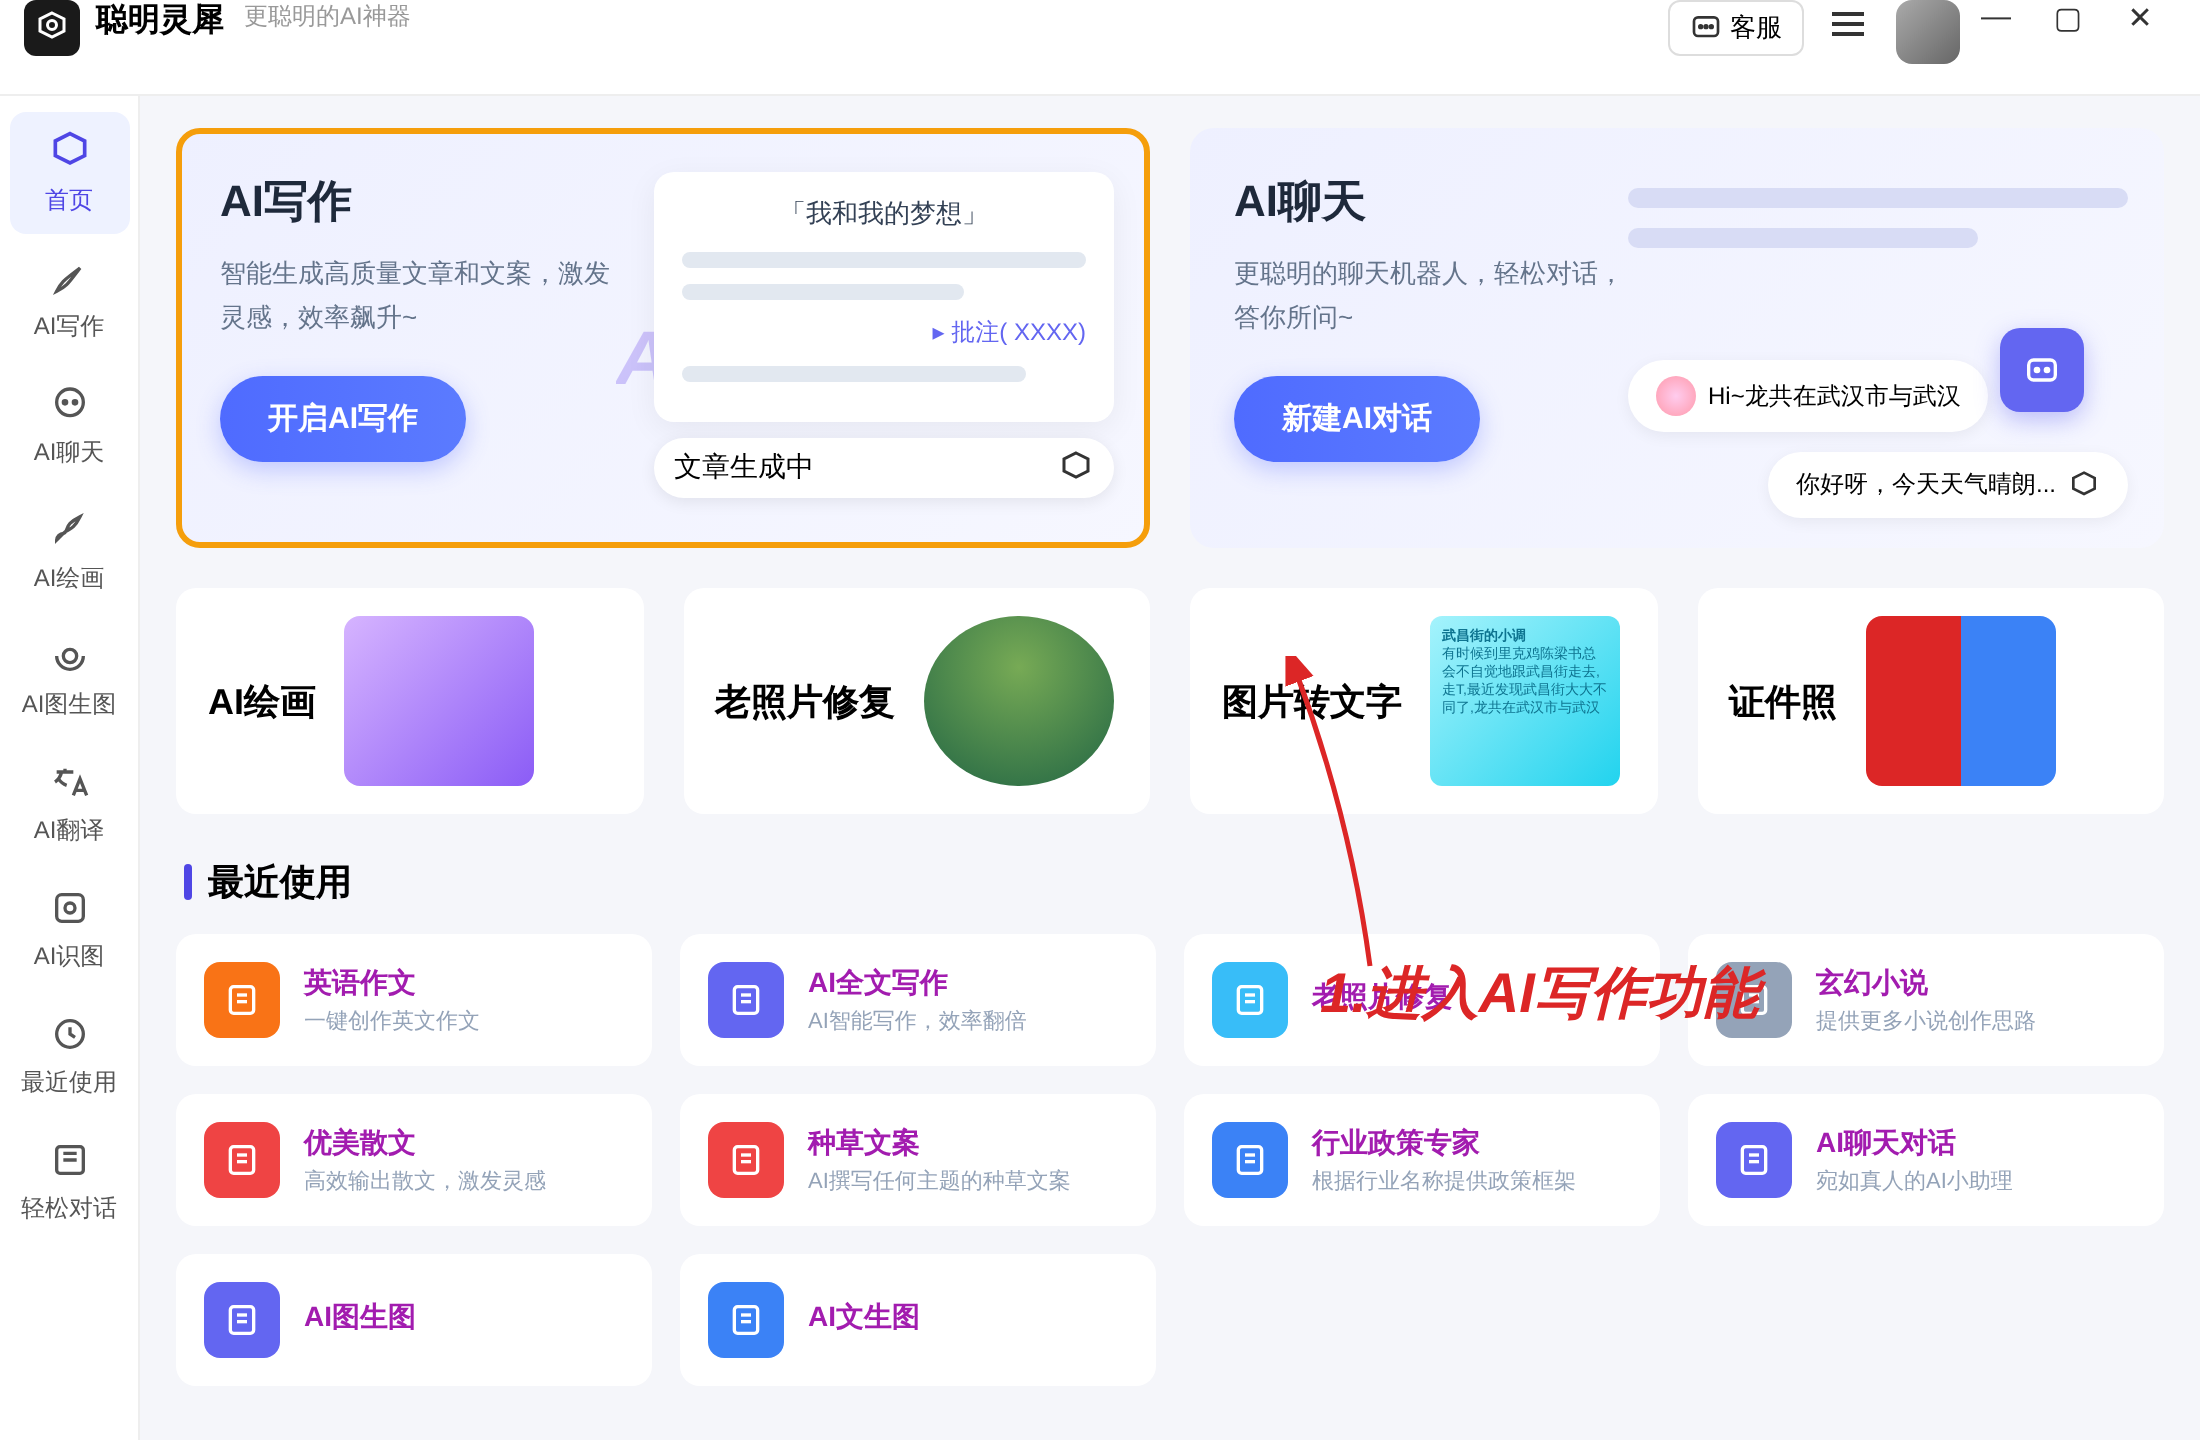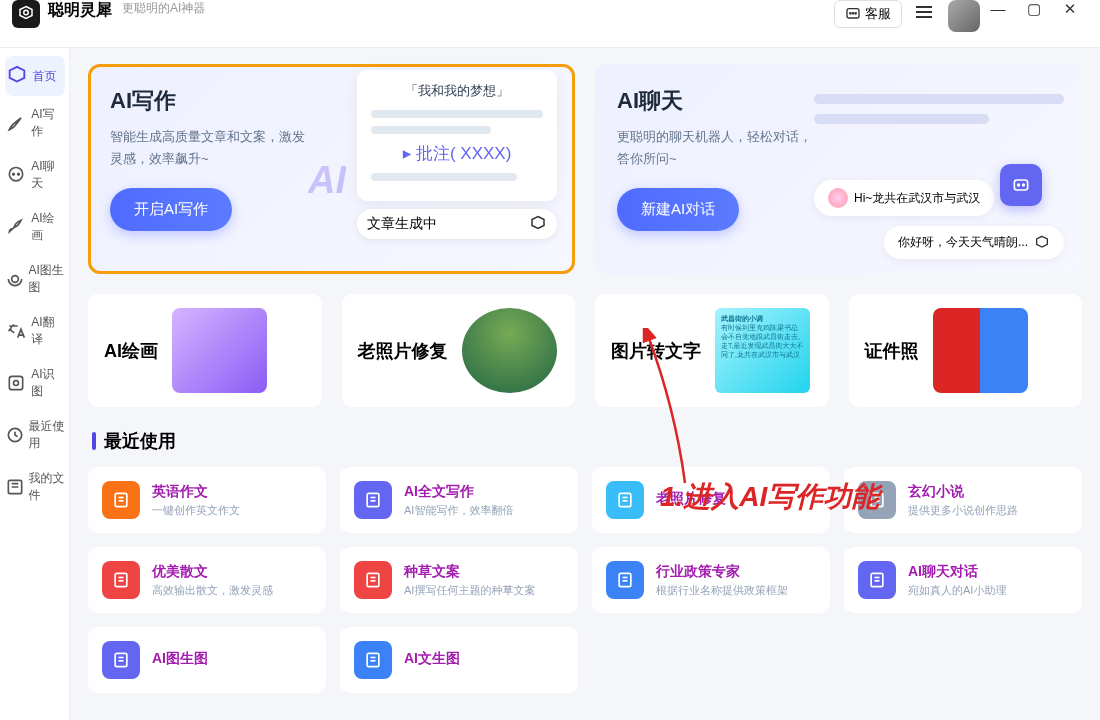--- a/index.html
+++ b/index.html
@@ -12,33 +12,33 @@
 .titlebar .subbrand { font-size: 12px; color: #999; margin-left: 10px; }
 .titlebar .spacer { flex: 1; }
 .titlebar .cs { display: flex; align-items: center; gap: 4px; border: 1px solid #ddd; border-radius: 6px; padding: 4px 10px; font-size: 13px; cursor: pointer; }
 .titlebar .hamburger { width: 24px; height: 24px; margin-left: 10px; cursor: pointer; }
 .titlebar .avatar { width: 32px; height: 32px; border-radius: 8px; background: linear-gradient(135deg,#aaa,#666); margin-left: 12px; cursor: pointer; }
 .titlebar .winbtn { width: 36px; text-align: center; font-size: 15px; color: #333; cursor: pointer; }
 
 
 .layout { display: flex; height: calc(100% - 48px); }
 .sidebar { width: 70px; background: #fff; border-right: 1px solid #eee; display: flex; flex-direction: column; align-items: center; padding-top: 8px; gap: 2px; }
-.side-item { width: 60px; padding: 8px 0; display: flex; flex-direction: row; align-items: center; gap: 4px; font-size: 12px; color: #555; border-radius: 8px; cursor: pointer; }
+.side-item { width: 60px; padding: 8px 0; display: flex; flex-direction: column; align-items: center; gap: 4px; font-size: 12px; color: #555; border-radius: 8px; cursor: pointer; }
 .side-item.active { background: #eef2ff; color: #4f46e5; }
 .side-item .ic { width: 24px; height: 24px; display: flex; align-items: center; justify-content: center; color: inherit; }
 
 
 .main { flex: 1; padding: 16px 18px 0 18px; overflow: auto; position: relative; }
 .hero-row { display: flex; gap: 20px; }
 .hero-card { flex: 1; background: linear-gradient(135deg,#eef0ff,#f6f7ff); border-radius: 12px; padding: 22px 22px 20px 22px; position: relative; min-height: 210px; }
 .hero-card.highlighted { outline: 3px solid #f59e0b; outline-offset: -3px; }
 .hero-card h2 { font-size: 22px; font-weight: 800; color: #1e293b; margin-bottom: 10px; }
 .hero-card .desc { font-size: 13px; color: #64748b; line-height: 1.7; margin-bottom: 18px; max-width: 200px; }
-.hero-btn { background: linear-gradient(90deg,#4f6bff,#5b7bff); color: #fff; border: none; padding: 12px 24px; border-radius: 999px; font-size: 15px; font-weight: 400; cursor: pointer; box-shadow: 0 4px 12px rgba(80,100,255,.3); }
-.hero-preview { position: absolute; right: 18px; top: 6px; width: 200px; }
+.hero-btn { background: linear-gradient(90deg,#4f6bff,#5b7bff); color: #fff; border: none; padding: 12px 24px; border-radius: 999px; font-size: 15px; font-weight: 700; cursor: pointer; box-shadow: 0 4px 12px rgba(80,100,255,.3); }
+.hero-preview { position: absolute; right: 18px; top: 22px; width: 230px; }
 .pv-card { background: #fff; border-radius: 10px; padding: 12px 14px; box-shadow: 0 4px 16px rgba(0,0,0,.06); }
 .pv-title { text-align: center; font-size: 13px; color: #334155; margin-bottom: 10px; }
 .pv-line { height: 8px; background: #e2e8f0; border-radius: 4px; margin-bottom: 8px; }
 .pv-bot { display: flex; align-items: center; justify-content: space-between; background:#fff; border-radius:999px; padding:6px 10px; margin-top:8px; box-shadow:0 2px 8px rgba(0,0,0,.08); font-size:14px; }
 .ai-badge { position:absolute; left: 220px; top: 95px; font-size:38px; font-weight:800; background: linear-gradient(135deg,#8b5cf6,#4f46e5); -webkit-background-clip:text; color:transparent; opacity:.3; font-style:italic; }
 .hero-card.chat .chat-prev { position:absolute; right:18px; top:30px; width:250px; }
 .chat-line { height:10px; background:#d8dcf5; border-radius:5px; margin-bottom:10px; }
 .chat-bubble { background:#fff; border-radius:999px; padding:8px 14px; font-size:12px; display:inline-flex; align-items:center; gap:6px; box-shadow:0 2px 8px rgba(0,0,0,.06); }
 .chat-bubble.right { float:right; }
 .chat-avatar { width:20px; height:20px; border-radius:50%; background: radial-gradient(circle,#fce,#f9a); }
@@ -175,39 +175,39 @@
         </div>
         <span>最近使用</span>
       </div>
     <div class="side-item">
         <div class="ic">
           <svg width="20" height="20" viewBox="0 0 24 24" fill="none" stroke="currentColor" stroke-width="2">
             <rect x="4" y="4" width="16" height="16" rx="2"></rect>
             <path d="M8 8h8M8 12h8"></path>
           </svg>
         </div>
-        <span>我的文件</span>
+        <span>轻松对话</span>
       </div>
   </div>
 
   <div class="main">
 
     <div class="hero-row">
 
       <div class="hero-card highlighted">
         <h2>AI写作</h2>
         <div class="desc">智能生成高质量文章和文案，激发灵感，效率飙升~</div>
         <button class="hero-btn">开启AI写作</button>
         <div class="ai-badge">AI</div>
         <div class="hero-preview">
           <div class="pv-card">
             <div class="pv-title">「我和我的梦想」</div>
             <div class="pv-line"></div>
               <div class="pv-line" style="width:70%"></div>
-            <div style="text-align:center;font-size:17px;color:#6366f1">▸ 批注( XXXX)</div>
+            <div style="text-align:right;font-size:12px;color:#6366f1">▸ 批注( XXXX)</div>
             <div class="pv-line" style="width:85%;margin-top:8px"></div>
           </div>
           <div class="pv-bot">
             <span>文章生成中</span>
             <svg width="18" height="18" viewBox="0 0 24 24" fill="none" stroke="#333" stroke-width="2">
                 <path d="M12 2l8 4v8l-8 4-8-4V6l8-4z"></path>
               </svg>
           </div>
         </div>
       </div>

